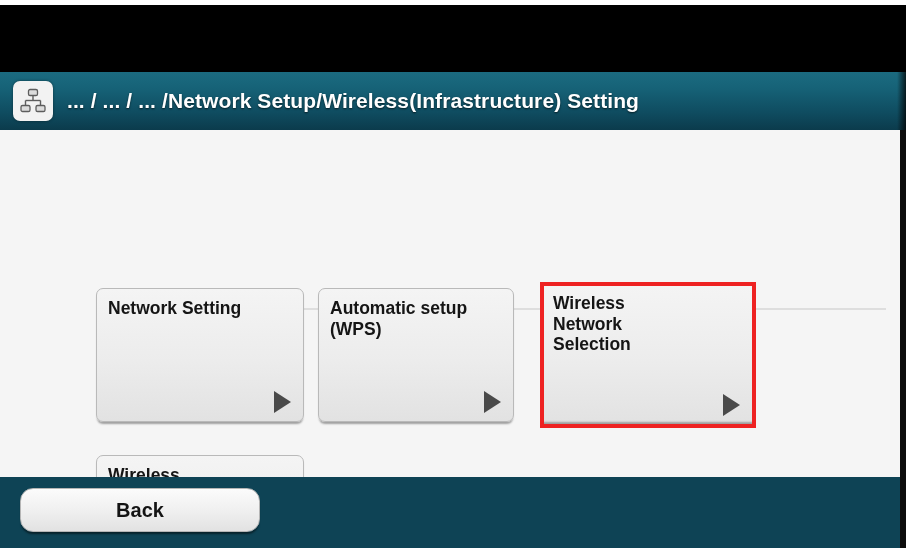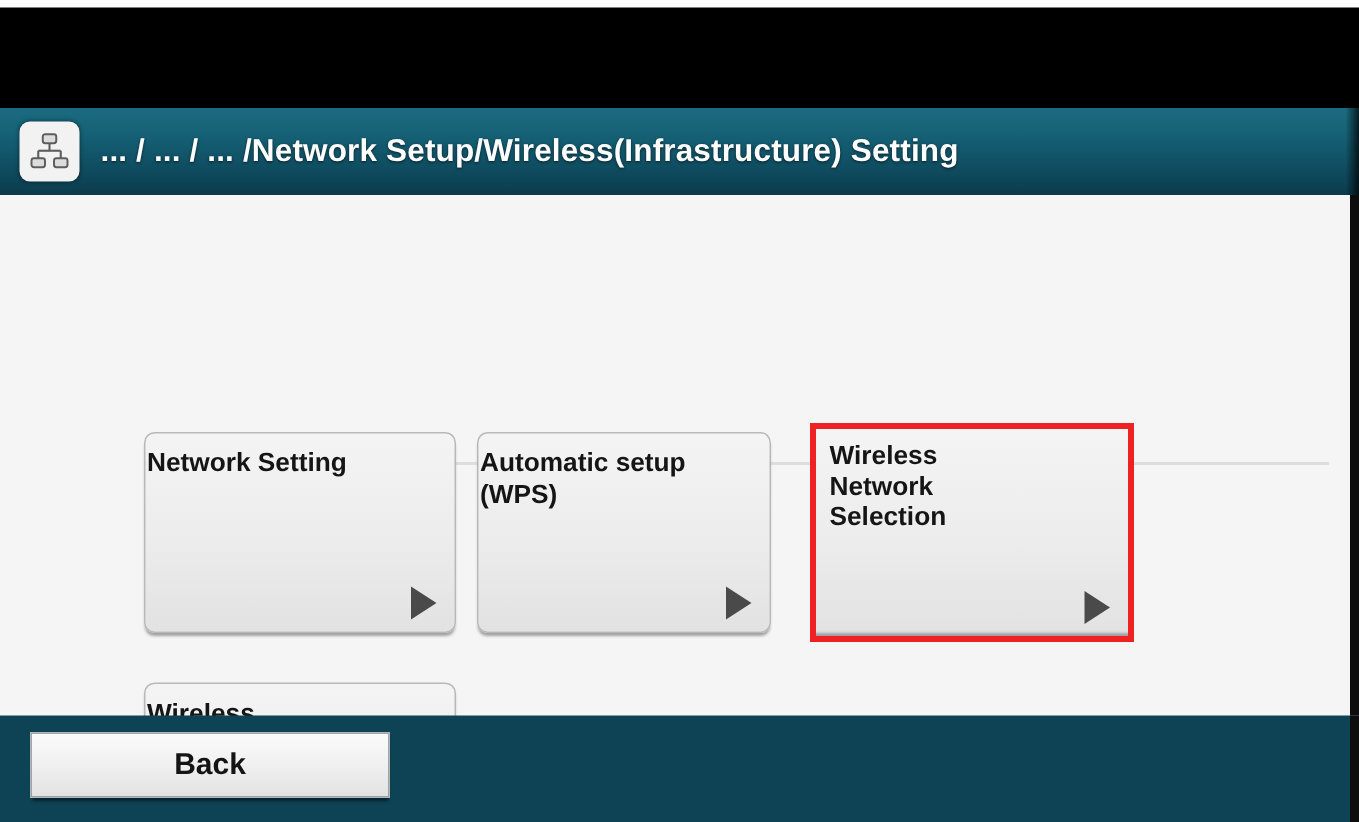--- a/index.html
+++ b/index.html
@@ -100,21 +100,21 @@
   }
 
   
   .tile {
     position: absolute;
     box-sizing: border-box;
     background: linear-gradient(to bottom, #f4f4f4 0%, #ececec 55%, #e2e2e2 100%);
     border: 1px solid #b9b9b9;
     border-radius: 7px;
     box-shadow: 0 3px 2px -1px rgba(0,0,0,0.35);
-    padding: 9px 1px;
+    padding: 9px 11px;
   }
   .tile-label {
     font-size: 17.5px;
     font-weight: bold;
     color: #151515;
     line-height: 1.18;
     white-space: pre-line;
     text-align: left;
   }
   .tile .arrow {
@@ -172,21 +172,21 @@
     box-sizing: border-box;
   }
   .back-button {
     position: absolute;
     left: 20px;
     top: 11px;
     width: 240px;
     height: 44px;
     background: linear-gradient(to bottom, #fbfbfb 0%, #f0f0f0 50%, #e2e2e2 100%);
     border: 1px solid #b5b5b5;
-    border-radius: 0;
+    border-radius: 13px;
     box-shadow: 0 3px 2px -1px rgba(0,0,0,0.5);
     display: flex;
     align-items: center;
     justify-content: center;
     box-sizing: border-box;
   }
   .back-label {
     font-size: 20px;
     font-weight: bold;
     color: #141414;

